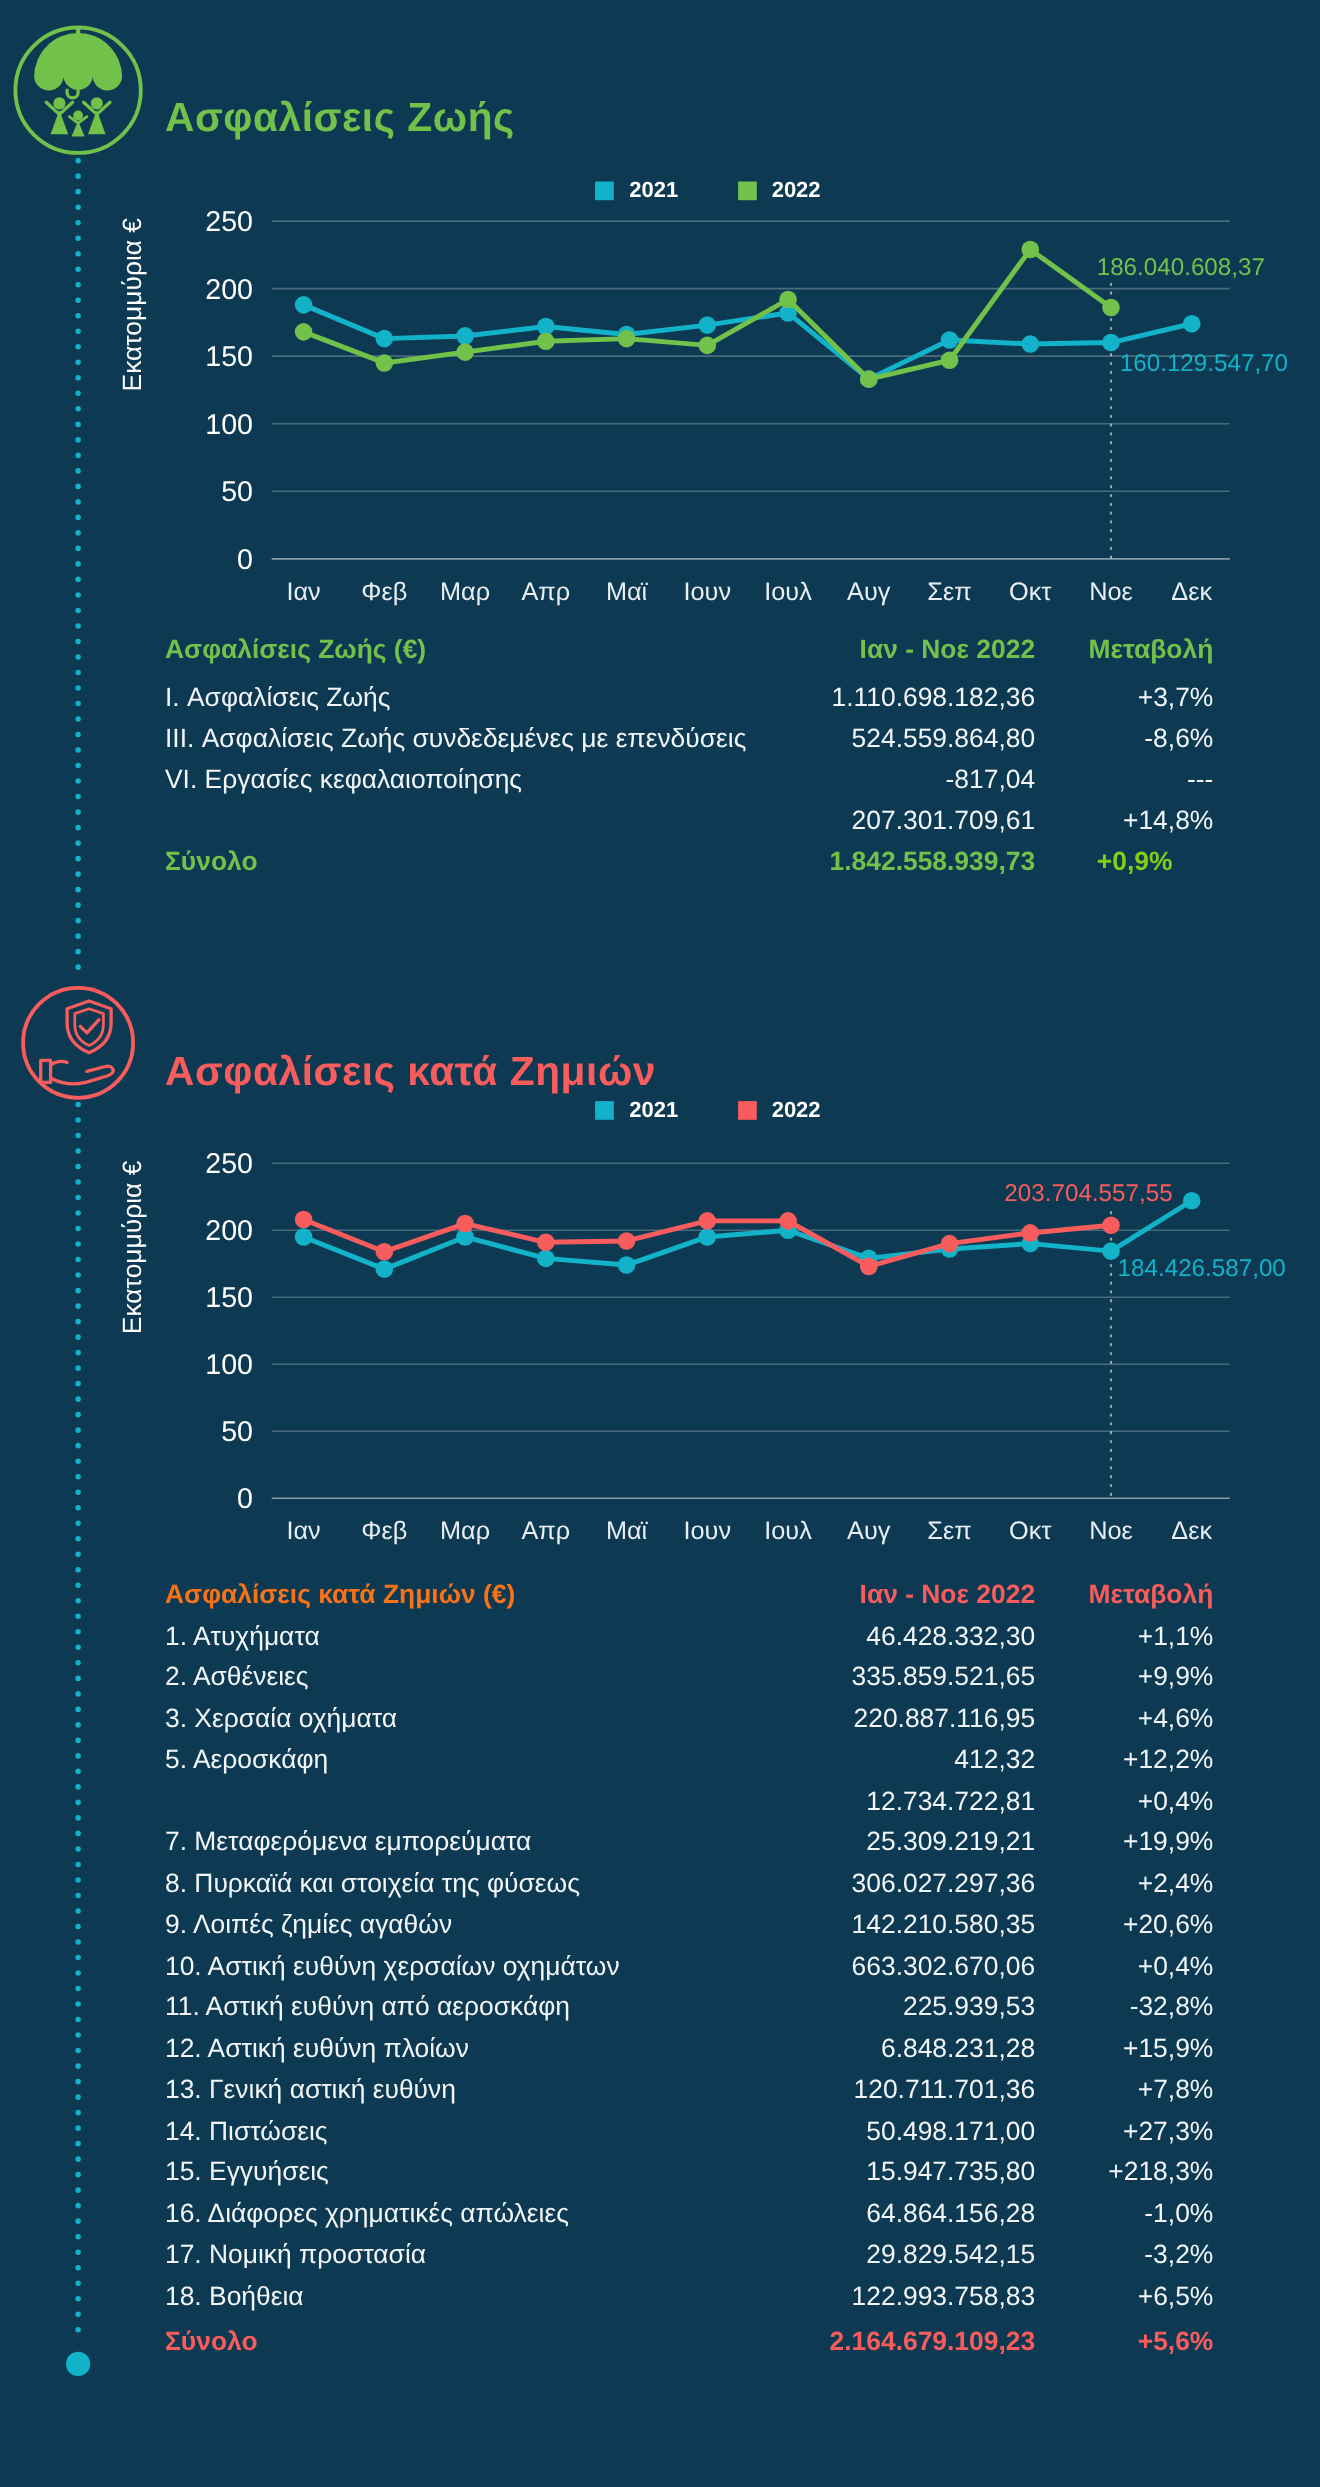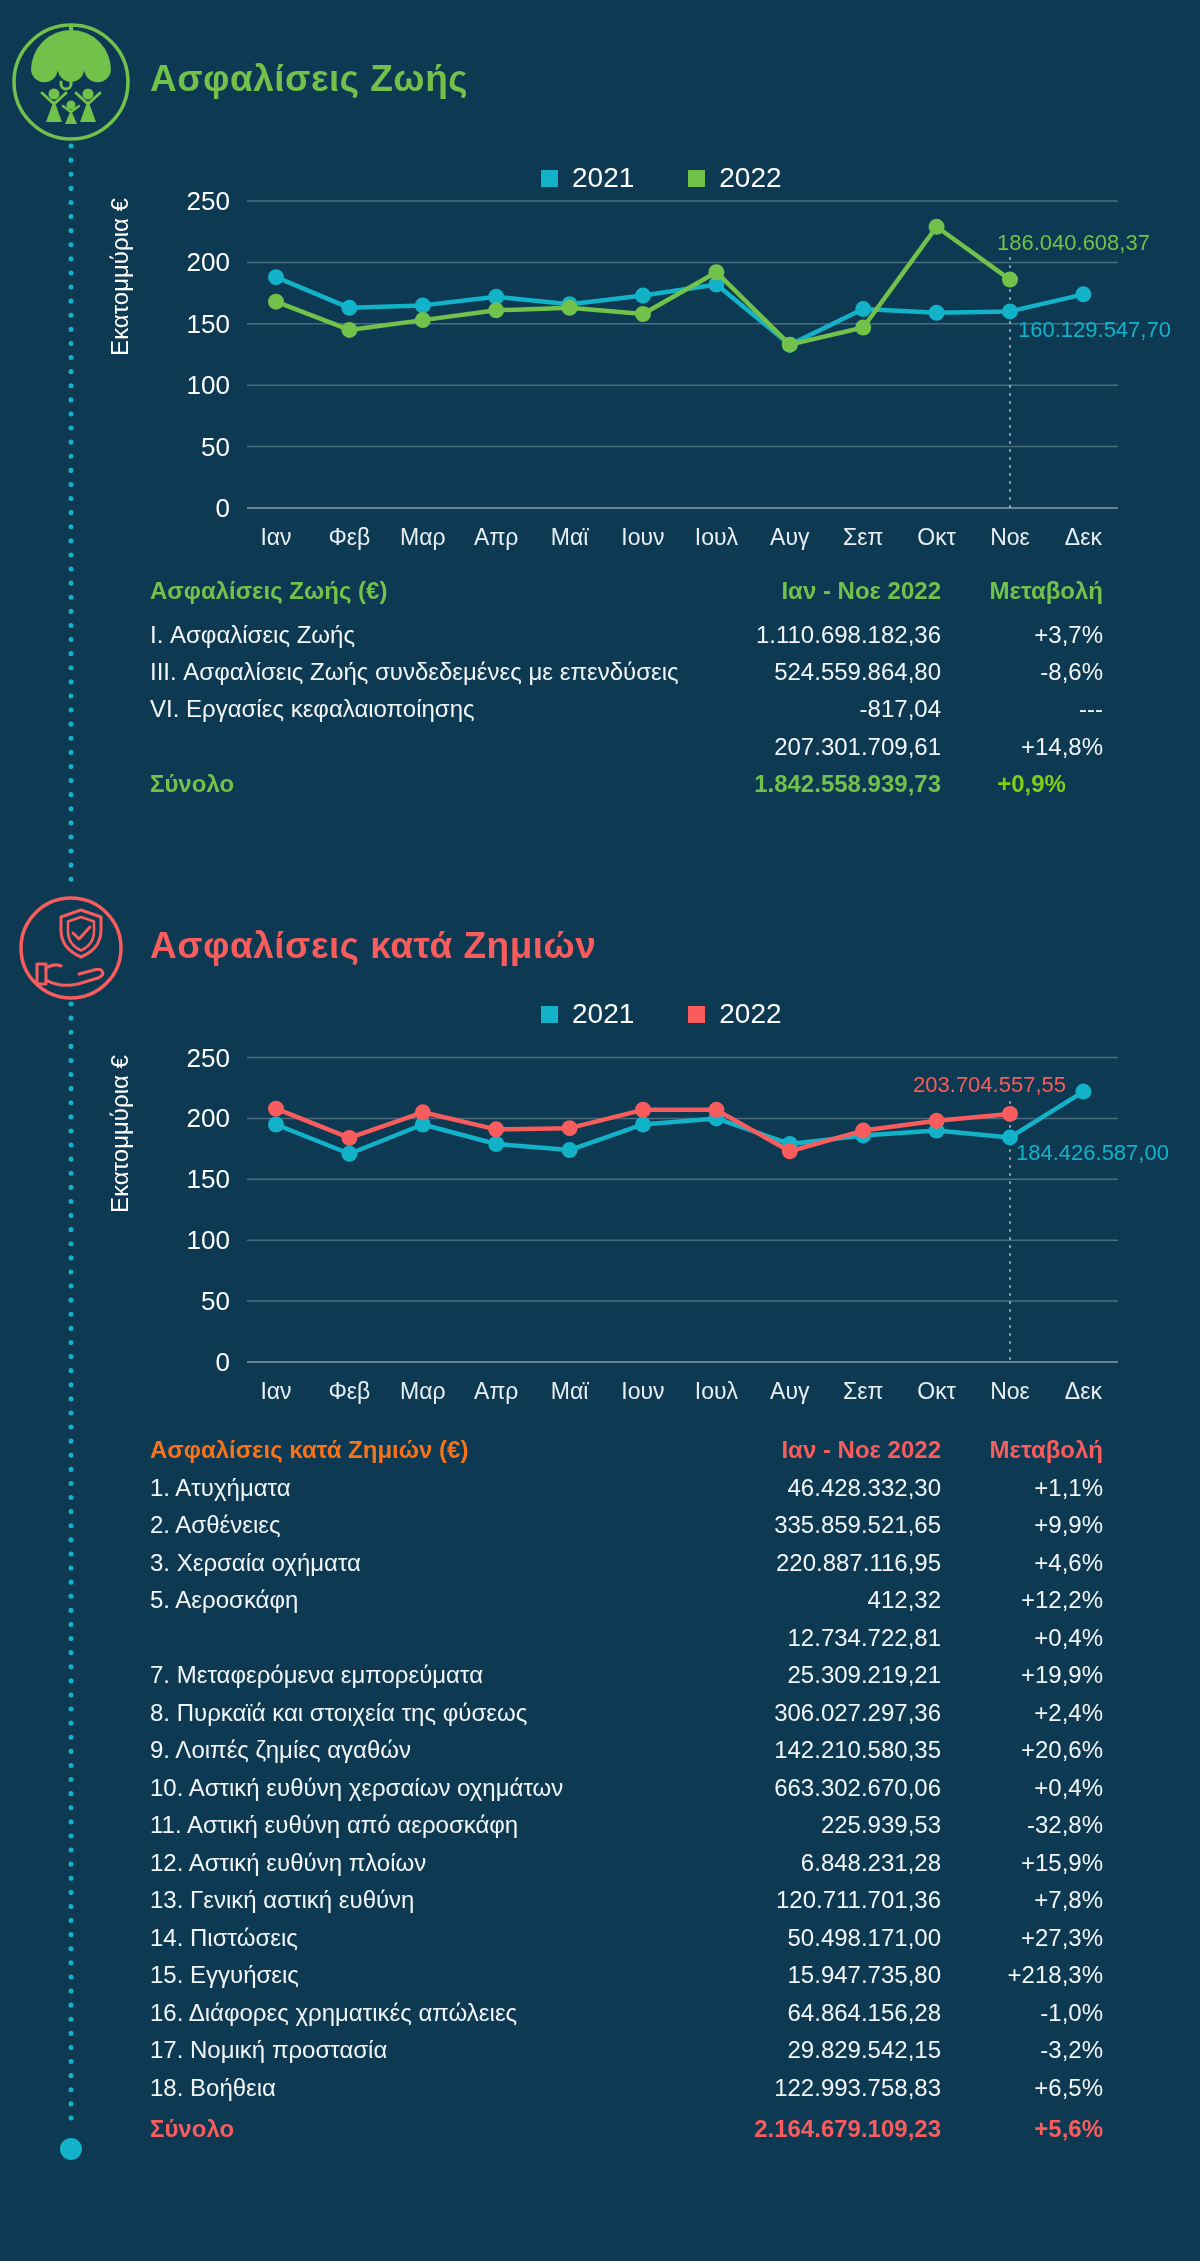--- a/index.html
+++ b/index.html
@@ -5,26 +5,26 @@
   html,body{margin:0;padding:0;}
   body{
     width:1200px;height:2261px;position:relative;
     background:#0d3a52;
     font-family:"Liberation Sans","DejaVu Sans",sans-serif;
     color:#f2f6f8;overflow:hidden;
   }
   .abs{position:absolute;}
   .section-title{
     position:absolute;left:150px;
-    font-size:37px;font-weight:bold;letter-spacing:.5px;
+    font-size:37px;font-weight:bold;letter-spacing:.5px;margin-top:28px;
   }
   .legend{position:absolute;display:flex;gap:54px;}
   .legend-item{display:flex;align-items:center;gap:14px;}
   .legend-swatch{width:17px;height:17px;display:inline-block;}
-  .legend-label{font-size:28px;color:#ffffff;}
+  .legend-label{font-size:20px;color:#ffffff;font-weight:bold;}
   .tbl-row{position:absolute;left:150px;width:953px;height:34px;font-size:24px;}
   .tbl-label{position:absolute;left:0;top:0;white-space:nowrap;}
   .tbl-value{position:absolute;left:450px;width:341px;top:0;text-align:right;white-space:nowrap;}
   .tbl-change{position:absolute;left:810px;width:143px;top:0;text-align:right;white-space:nowrap;}
   .tbl-header .tbl-label,.tbl-header .tbl-value,.tbl-header .tbl-change{font-weight:bold;}
   .tbl-total .tbl-label,.tbl-total .tbl-value,.tbl-total .tbl-change{font-weight:bold;}
   svg text{font-family:"Liberation Sans","DejaVu Sans",sans-serif;}
 </style>
 </head>
 <body>

